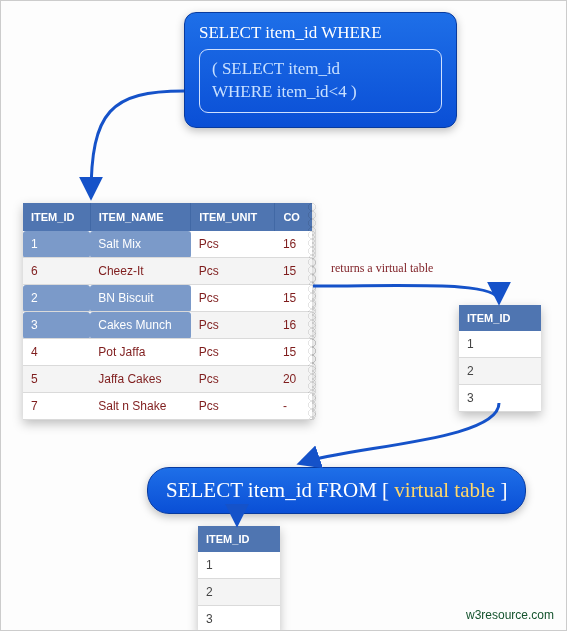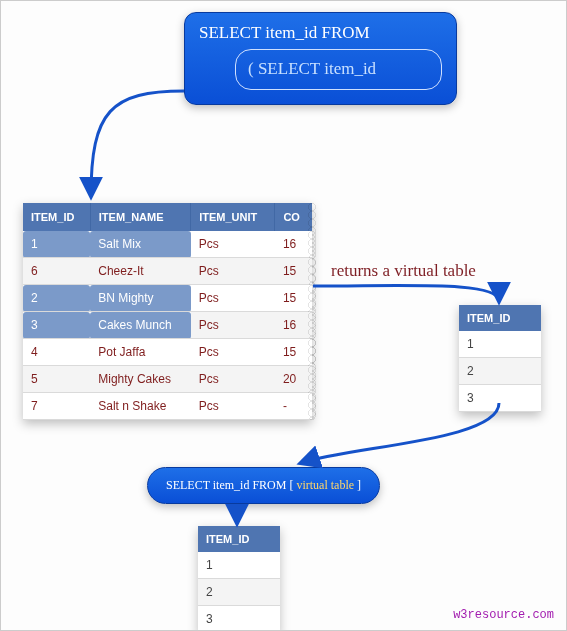--- a/index.html
+++ b/index.html
@@ -23,24 +23,23 @@
     border-radius: 12px;
     padding: 10px 14px 14px;
     color: #fff;
     font-family: Georgia, 'Times New Roman', serif;
     font-size: 17px;
     box-shadow: 0 3px 8px rgba(0,0,0,.25);
   }
   .sql-box .outer-line { margin-bottom: 6px; }
   .sql-box .inner {
     border: 1px solid #cfe0ff;
-    border-radius: 16px;
+    border-radius: 9px;
     padding: 8px 12px;
     color: #c8e0ff;
-    margin-left: 36px;
   }
   .sql-box .inner div { line-height: 1.35; }
 
   .main-table {
     position: absolute;
     left: 22px;
     top: 202px;
     width: 289px;
     box-shadow: 0 4px 10px rgba(0,0,0,.25);
     font-size: 12px;
@@ -109,57 +108,58 @@
   .pill {
     position: absolute;
     left: 146px;
     top: 466px;
     background: linear-gradient(#1e6fe8, #0a4fd6);
     border: 1px solid #083a9e;
     border-radius: 22px;
     padding: 10px 18px;
     color: #fff;
     font-family: Georgia, 'Times New Roman', serif;
-    font-size: 12px;
+    font-size: 21px;
     box-shadow: 0 3px 8px rgba(0,0,0,.25);
   }
   .pill .vt { color: #ffd76a; }
 
   .annot {
     position: absolute;
     left: 330px;
     top: 260px;
     color: #7e1e24;
     font-family: Georgia, 'Times New Roman', serif;
-    font-size: 17px;
+    font-size: 12px;
   }
 
   .attribution {
     position: absolute;
     right: 12px;
     bottom: 8px;
-    color: #a21caf;
-    font-size: 12px;
-    font-family: Liberation Mono, monospace;
+    color: #14532d;
+    font-size: 12px;
+    font-family: Liberation Sans, sans-serif;
   }
 
   svg.arrows {
     position: absolute;
     left: 0; top: 0;
     width: 567px; height: 631px;
     pointer-events: none;
   }
 </style>
 </head>
 <body>
 
 <div class="sql-box">
-  <div class="outer-line">SELECT item_id FROM</div>
+  <div class="outer-line">SELECT item_id WHERE</div>
   <div class="inner">
     <div>( SELECT item_id</div>
+    <div>WHERE item_id&lt;4 )</div>
   </div>
 </div>
 
 <table class="main-table" id="mainTable">
   <thead>
       <tr id="mainHead">
         <th>ITEM_ID</th>
         <th>ITEM_NAME</th>
         <th>ITEM_UNIT</th>
         <th class="torn">CO</th>
@@ -173,39 +173,39 @@
         <td class="torn">16</td>
       </tr>
       <tr class="odd">
         <td>6</td>
         <td>Cheez-It</td>
         <td>Pcs</td>
         <td class="torn">15</td>
       </tr>
       <tr class="hi">
         <td>2</td>
-        <td>BN Mighty</td>
+        <td>BN Biscuit</td>
         <td>Pcs</td>
         <td class="torn">15</td>
       </tr>
       <tr class="odd hi">
         <td>3</td>
         <td>Cakes Munch</td>
         <td>Pcs</td>
         <td class="torn">16</td>
       </tr>
       <tr>
         <td>4</td>
         <td>Pot Jaffa</td>
         <td>Pcs</td>
         <td class="torn">15</td>
       </tr>
       <tr class="odd">
         <td>5</td>
-        <td>Mighty Cakes</td>
+        <td>Jaffa Cakes</td>
         <td>Pcs</td>
         <td class="torn">20</td>
       </tr>
       <tr>
         <td>7</td>
         <td>Salt n Shake</td>
         <td>Pcs</td>
         <td class="torn">-</td>
       </tr>
     </tbody>

